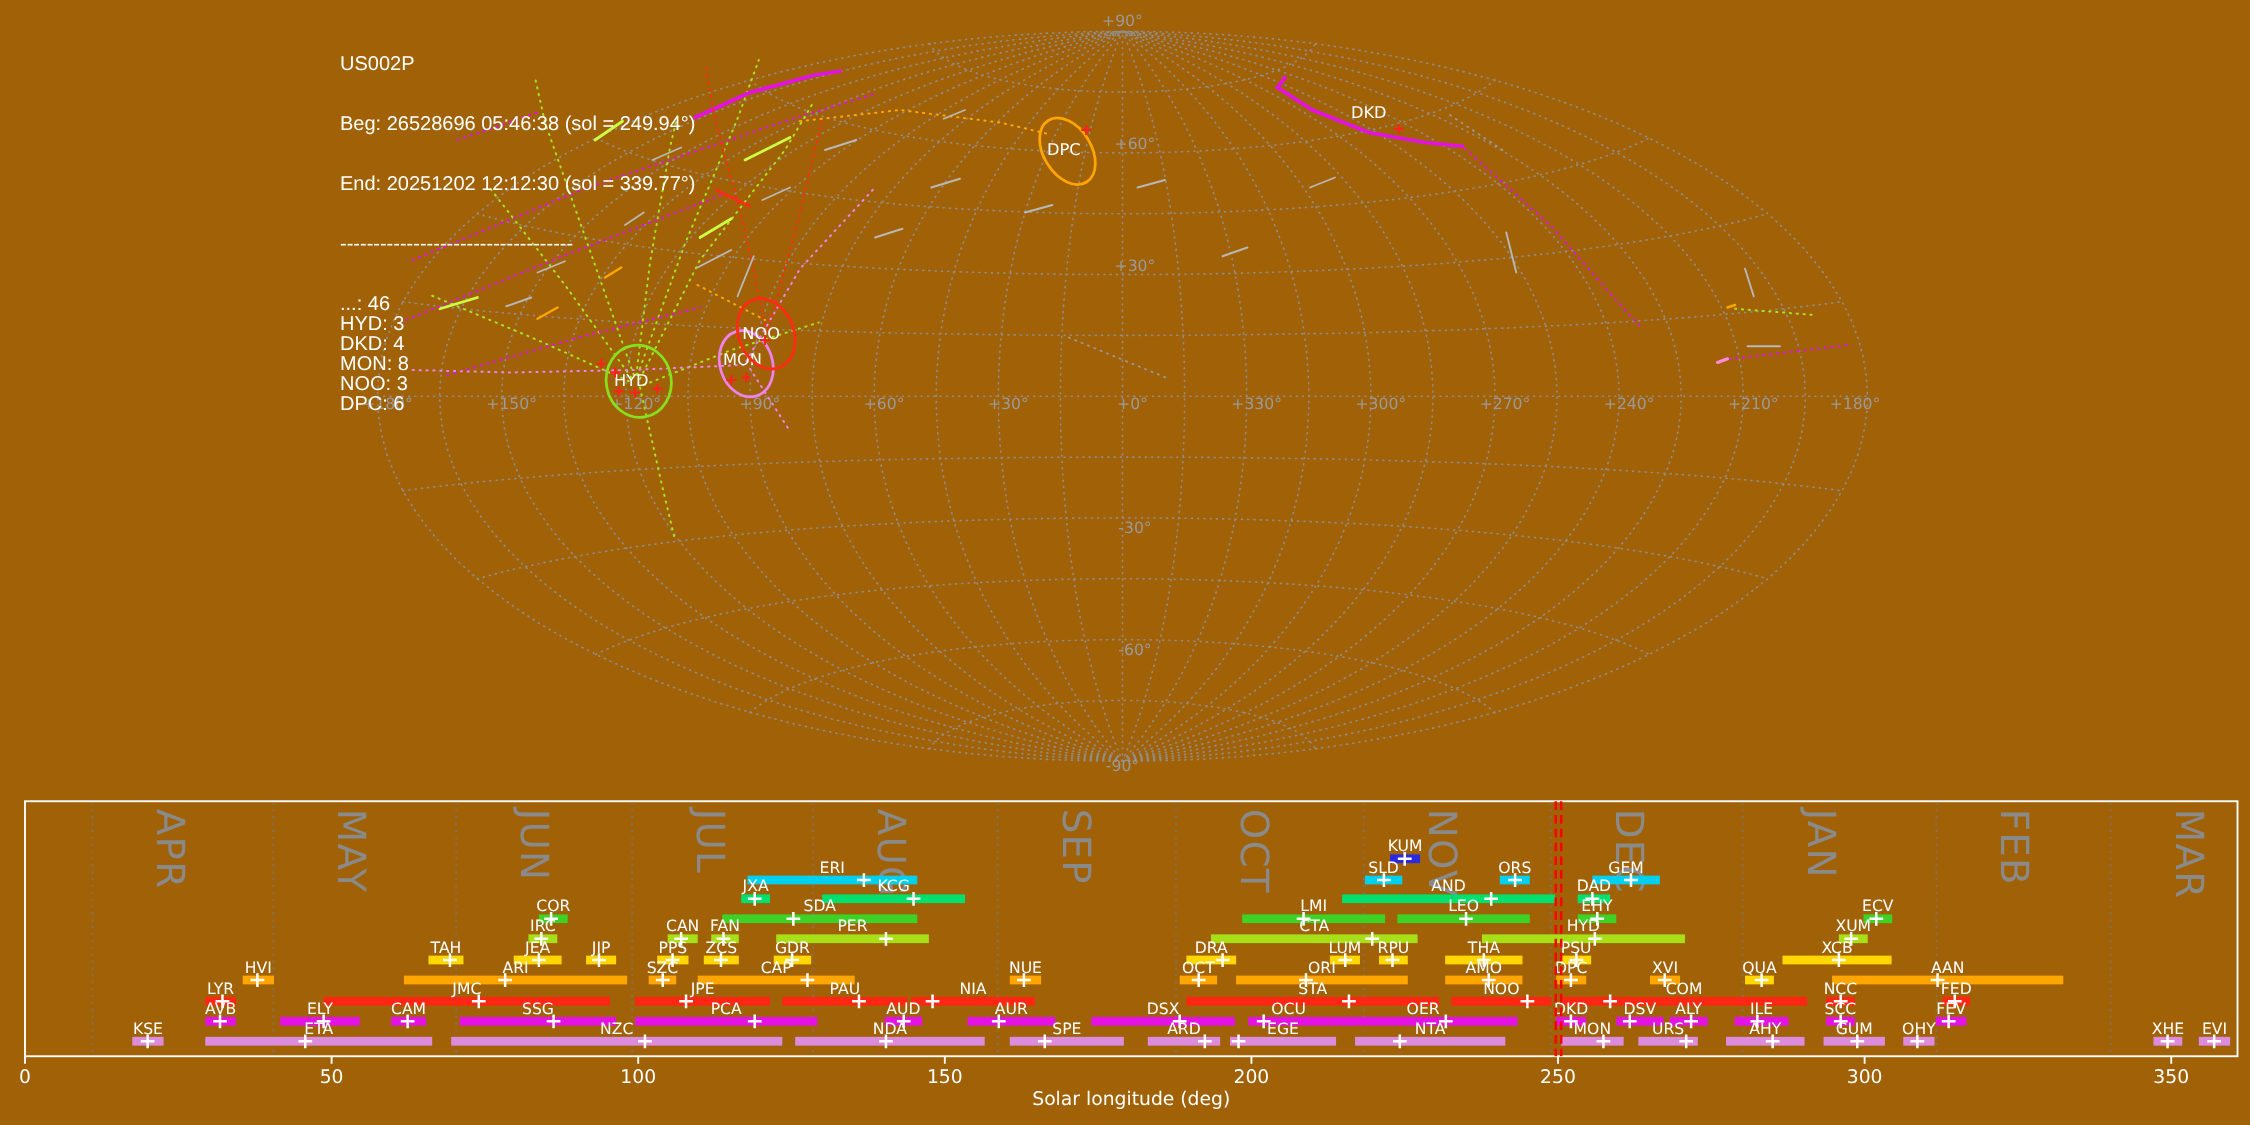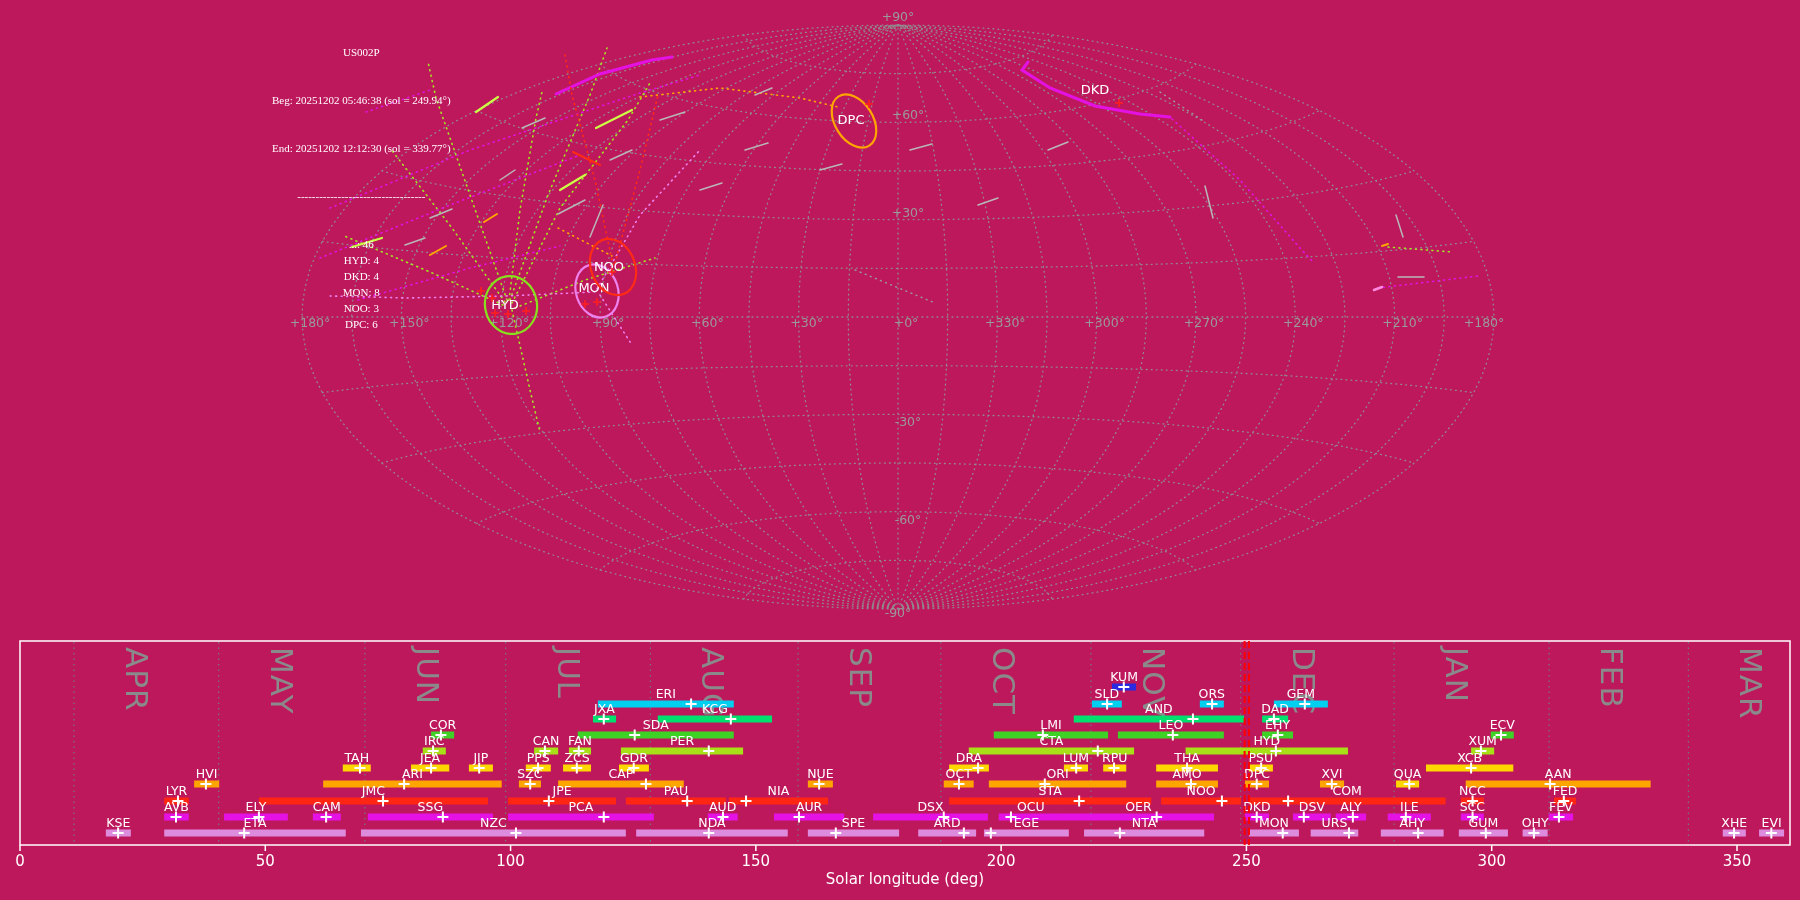--- a/index.html
+++ b/index.html
@@ -1,20 +1,20 @@
 <!DOCTYPE html>
 <html><head>
 <meta charset="utf-8">
 <style>
   html,body{margin:0;padding:0;background:#000;}
-  #root{position:relative;width:1800px;height:900px;background:#be185d;overflow:hidden;
-        font-family:"DejaVu Sans",sans-serif;text-align:center;}
+  #root{position:relative;width:1800px;height:900px;background:#a16207;overflow:hidden;
+        font-family:"DejaVu Sans",sans-serif;}
   #skysvg{position:absolute;left:0;top:0;}
   #info{position:absolute;left:272px;top:12px;color:#fff;
-        font-family:Liberation Serif, serif;font-size:11px;line-height:16px;
+        font-family:Liberation Sans, sans-serif;font-size:16px;line-height:16px;
         white-space:pre;}
   text{font-family:"DejaVu Sans",sans-serif;}
 </style>
 </head>
 <body>
 <div id="root">
 
 <svg id="skysvg" width="1800" height="900" viewBox="0 0 1800 900">
       <path d="M898.0 609.0L866.8 608.6L835.7 607.4L804.8 605.4L774.1 602.6L743.7 599.1L713.8 594.7L684.4 589.6L655.6 583.8L627.4 577.2L600.0 569.9L573.4 561.9L547.7 553.2L522.9 543.9L499.2 534.0L476.6 523.5L455.1 512.4L434.8 500.8L415.8 488.6L398.2 476.0L381.8 463.0L367.0 449.6L353.5 435.8L341.6 421.6L331.2 407.2L322.3 392.6L315.0 377.7L309.3 362.7L305.3 347.5L302.8 332.3L302.0 317.0L302.8 301.7L305.3 286.5L309.3 271.3L315.0 256.3L322.3 241.4L331.2 226.8L341.6 212.4L353.5 198.2L367.0 184.4L381.8 171.0L398.2 158.0L415.8 145.4L434.8 133.2L455.1 121.6L476.6 110.5L499.2 100.0L522.9 90.1L547.7 80.8L573.4 72.1L600.0 64.1L627.4 56.8L655.6 50.2L684.4 44.4L713.8 39.3L743.7 34.9L774.1 31.4L804.8 28.6L835.7 26.6L866.8 25.4L898.0 25.0M898.0 609.0L867.2 607.3L836.8 604.9L806.7 601.7L777.2 597.8L748.3 593.1L719.9 587.8L692.3 581.8L665.5 575.1L639.4 567.8L614.2 559.9L590.0 551.4L566.7 542.3L544.4 532.8L523.2 522.7L503.1 512.2L484.1 501.2L466.3 489.8L449.6 478.0L434.2 465.8L420.1 453.3L407.2 440.6L395.7 427.5L385.4 414.2L376.5 400.7L368.9 387.1L362.7 373.2L357.9 359.3L354.4 345.2L352.4 331.1L351.7 317.0L352.4 302.9L354.4 288.8L357.9 274.7L362.7 260.8L368.9 246.9L376.5 233.3L385.4 219.8L395.7 206.5L407.2 193.4L420.1 180.7L434.2 168.2L449.6 156.0L466.3 144.2L484.1 132.8L503.1 121.8L523.2 111.3L544.4 101.2L566.7 91.7L590.0 82.6L614.2 74.1L639.4 66.2L665.5 58.9L692.3 52.2L719.9 46.2L748.3 40.9L777.2 36.2L806.7 32.3L836.8 29.1L867.2 26.7L898.0 25.0M898.0 609.0L868.1 606.1L838.8 602.5L810.2 598.2L782.2 593.2L755.0 587.6L728.6 581.4L703.0 574.6L678.3 567.2L654.6 559.3L631.7 551.0L609.8 542.1L588.9 532.8L569.0 523.0L550.2 512.9L532.4 502.4L515.8 491.6L500.2 480.4L485.7 469.0L472.3 457.2L460.0 445.3L448.9 433.1L439.0 420.7L430.2 408.1L422.5 395.4L416.1 382.5L410.8 369.5L406.6 356.5L403.7 343.4L401.9 330.2L401.3 317.0L401.9 303.8L403.7 290.6L406.6 277.5L410.8 264.5L416.1 251.5L422.5 238.6L430.2 225.9L439.0 213.3L448.9 200.9L460.0 188.7L472.3 176.8L485.7 165.0L500.2 153.6L515.8 142.4L532.4 131.6L550.2 121.1L569.0 111.0L588.9 101.2L609.8 91.9L631.7 83.0L654.6 74.7L678.3 66.8L703.0 59.4L728.6 52.6L755.0 46.4L782.2 40.8L810.2 35.8L838.8 31.5L868.1 27.9L898.0 25.0M898.0 609.0L869.5 604.9L841.9 600.2L815.0 594.9L789.0 589.0L763.8 582.5L739.6 575.6L716.2 568.1L693.8 560.2L672.4 551.8L651.9 543.1L632.4 533.9L613.8 524.4L596.3 514.6L579.7 504.5L564.1 494.1L549.5 483.4L536.0 472.5L523.4 461.3L511.8 450.0L501.3 438.5L491.7 426.8L483.2 414.9L475.6 403.0L469.1 390.9L463.6 378.7L459.0 366.5L455.5 354.2L453.0 341.8L451.5 329.4L451.0 317.0L451.5 304.6L453.0 292.2L455.5 279.8L459.0 267.5L463.6 255.3L469.1 243.1L475.6 231.0L483.2 219.1L491.7 207.2L501.3 195.5L511.8 184.0L523.4 172.7L536.0 161.5L549.5 150.6L564.1 139.9L579.7 129.5L596.3 119.4L613.8 109.6L632.4 100.1L651.9 90.9L672.4 82.2L693.8 73.8L716.2 65.9L739.6 58.4L763.8 51.5L789.0 45.0L815.0 39.1L841.9 33.8L869.5 29.1L898.0 25.0M898.0 609.0L871.4 603.8L845.8 598.1L821.0 591.9L797.3 585.1L774.4 577.9L752.5 570.3L731.5 562.3L711.5 553.9L692.5 545.2L674.3 536.2L657.1 526.8L640.9 517.2L625.5 507.4L611.1 497.3L597.6 487.0L585.0 476.4L573.3 465.8L562.5 454.9L552.5 443.9L543.5 432.8L535.3 421.5L528.0 410.2L521.6 398.7L516.0 387.2L511.3 375.6L507.5 364.0L504.5 352.3L502.4 340.5L501.1 328.8L500.7 317.0L501.1 305.2L502.4 293.5L504.5 281.7L507.5 270.0L511.3 258.4L516.0 246.8L521.6 235.3L528.0 223.8L535.3 212.5L543.5 201.2L552.5 190.1L562.5 179.1L573.3 168.2L585.0 157.6L597.6 147.0L611.1 136.7L625.5 126.6L640.9 116.8L657.1 107.2L674.3 97.8L692.5 88.8L711.5 80.1L731.5 71.7L752.5 63.7L774.4 56.1L797.3 48.9L821.0 42.1L845.8 35.9L871.4 30.2L898.0 25.0M898.0 609.0L873.7 602.8L850.5 596.2L828.2 589.1L806.9 581.7L786.6 573.8L767.2 565.7L748.7 557.2L731.1 548.5L714.5 539.5L698.7 530.2L683.8 520.7L669.7 511.0L656.5 501.2L644.1 491.1L632.5 480.9L621.7 470.6L611.8 460.1L602.6 449.6L594.1 438.9L586.5 428.1L579.5 417.2L573.4 406.3L568.0 395.2L563.3 384.2L559.3 373.0L556.1 361.9L553.6 350.7L551.8 339.5L550.7 328.2L550.3 317.0L550.7 305.8L551.8 294.5L553.6 283.3L556.1 272.1L559.3 261.0L563.3 249.8L568.0 238.8L573.4 227.7L579.5 216.8L586.5 205.9L594.1 195.1L602.6 184.4L611.8 173.9L621.7 163.4L632.5 153.1L644.1 142.9L656.5 132.8L669.7 123.0L683.8 113.3L698.7 103.8L714.5 94.5L731.1 85.5L748.7 76.8L767.2 68.3L786.6 60.2L806.9 52.3L828.2 44.9L850.5 37.8L873.7 31.2L898.0 25.0M898.0 609.0L876.4 601.9L855.9 594.5L836.3 586.7L817.7 578.6L800.1 570.3L783.3 561.7L767.3 552.8L752.3 543.8L738.0 534.6L724.6 525.1L711.9 515.6L700.0 505.9L688.8 496.0L678.3 486.0L668.6 475.9L659.6 465.8L651.2 455.5L643.5 445.1L636.4 434.7L630.0 424.2L624.3 413.6L619.1 403.0L614.6 392.4L610.7 381.7L607.4 370.9L604.8 360.2L602.7 349.4L601.2 338.6L600.3 327.8L600.0 317.0L600.3 306.2L601.2 295.4L602.7 284.6L604.8 273.8L607.4 263.1L610.7 252.3L614.6 241.6L619.1 231.0L624.3 220.4L630.0 209.8L636.4 199.3L643.5 188.9L651.2 178.5L659.6 168.2L668.6 158.1L678.3 148.0L688.8 138.0L700.0 128.1L711.9 118.4L724.6 108.9L738.0 99.4L752.3 90.2L767.3 81.2L783.3 72.3L800.1 63.7L817.7 55.4L836.3 47.3L855.9 39.5L876.4 32.1L898.0 25.0M898.0 609.0L879.5 601.1L862.0 593.0L845.3 584.6L829.6 576.0L814.7 567.2L800.6 558.3L787.3 549.2L774.7 539.9L762.8 530.5L751.7 520.9L741.2 511.3L731.4 501.6L722.2 491.7L713.6 481.8L705.6 471.9L698.2 461.8L691.3 451.7L685.0 441.5L679.3 431.3L674.1 421.0L669.4 410.7L665.2 400.4L661.5 390.0L658.4 379.7L655.7 369.2L653.5 358.8L651.8 348.4L650.6 337.9L649.9 327.5L649.7 317.0L649.9 306.5L650.6 296.1L651.8 285.6L653.5 275.2L655.7 264.8L658.4 254.3L661.5 244.0L665.2 233.6L669.4 223.3L674.1 213.0L679.3 202.7L685.0 192.5L691.3 182.3L698.2 172.2L705.6 162.1L713.6 152.2L722.2 142.3L731.4 132.4L741.2 122.7L751.7 113.1L762.8 103.5L774.7 94.1L787.3 84.8L800.6 75.7L814.7 66.8L829.6 58.0L845.3 49.4L862.0 41.0L879.5 32.9L898.0 25.0M898.0 609.0L882.8 600.5L868.5 591.8L855.0 582.9L842.3 573.9L830.2 564.8L818.9 555.5L808.2 546.2L798.2 536.7L788.7 527.2L779.8 517.6L771.5 507.9L763.7 498.1L756.4 488.3L749.6 478.5L743.3 468.6L737.4 458.7L732.1 448.7L727.1 438.7L722.6 428.6L718.5 418.6L714.8 408.5L711.5 398.4L708.6 388.2L706.2 378.1L704.1 367.9L702.4 357.7L701.0 347.6L700.1 337.4L699.5 327.2L699.3 317.0L699.5 306.8L700.1 296.6L701.0 286.4L702.4 276.3L704.1 266.1L706.2 255.9L708.6 245.8L711.5 235.6L714.8 225.5L718.5 215.4L722.6 205.4L727.1 195.3L732.1 185.3L737.4 175.3L743.3 165.4L749.6 155.5L756.4 145.7L763.7 135.9L771.5 126.1L779.8 116.4L788.7 106.8L798.2 97.3L808.2 87.8L818.9 78.5L830.2 69.2L842.3 60.1L855.0 51.1L868.5 42.2L882.8 33.5L898.0 25.0M898.0 609.0L886.4 600.0L875.5 590.8L865.3 581.6L855.6 572.2L846.6 562.8L838.0 553.4L830.0 543.8L822.4 534.3L815.4 524.6L808.7 515.0L802.5 505.3L796.7 495.5L791.3 485.7L786.2 475.9L781.5 466.1L777.2 456.3L773.2 446.4L769.5 436.5L766.2 426.6L763.1 416.7L760.4 406.7L758.0 396.8L755.9 386.8L754.0 376.9L752.5 366.9L751.2 356.9L750.3 347.0L749.6 337.0L749.1 327.0L749.0 317.0L749.1 307.0L749.6 297.0L750.3 287.0L751.2 277.1L752.5 267.1L754.0 257.1L755.9 247.2L758.0 237.2L760.4 227.3L763.1 217.3L766.2 207.4L769.5 197.5L773.2 187.6L777.2 177.7L781.5 167.9L786.2 158.1L791.3 148.3L796.7 138.5L802.5 128.7L808.7 119.0L815.4 109.4L822.4 99.7L830.0 90.2L838.0 80.6L846.6 71.2L855.6 61.8L865.3 52.4L875.5 43.2L886.4 34.0L898.0 25.0M898.0 609.0L890.2 599.6L882.8 590.1L875.9 580.6L869.5 571.0L863.4 561.4L857.7 551.8L852.3 542.2L847.3 532.5L842.6 522.8L838.2 513.1L834.1 503.4L830.2 493.7L826.6 483.9L823.2 474.1L820.1 464.4L817.3 454.6L814.6 444.8L812.2 435.0L810.0 425.2L808.0 415.4L806.2 405.5L804.6 395.7L803.2 385.9L802.0 376.1L801.0 366.2L800.1 356.4L799.5 346.5L799.0 336.7L798.8 326.8L798.7 317.0L798.8 307.2L799.0 297.3L799.5 287.5L800.1 277.6L801.0 267.8L802.0 257.9L803.2 248.1L804.6 238.3L806.2 228.5L808.0 218.6L810.0 208.8L812.2 199.0L814.6 189.2L817.3 179.4L820.1 169.6L823.2 159.9L826.6 150.1L830.2 140.3L834.1 130.6L838.2 120.9L842.6 111.2L847.3 101.5L852.3 91.8L857.7 82.2L863.4 72.6L869.5 63.0L875.9 53.4L882.8 43.9L890.2 34.4L898.0 25.0M898.0 609.0L894.1 599.3L890.4 589.7L886.9 580.0L883.7 570.3L880.6 560.6L877.8 550.9L875.1 541.2L872.6 531.5L870.2 521.8L868.0 512.0L865.9 502.3L864.0 492.6L862.2 482.8L860.6 473.1L859.0 463.3L857.6 453.6L856.3 443.8L855.1 434.1L854.0 424.3L853.0 414.6L852.1 404.8L851.3 395.1L850.6 385.3L850.0 375.6L849.5 365.8L849.1 356.0L848.7 346.3L848.5 336.5L848.4 326.8L848.3 317.0L848.4 307.2L848.5 297.5L848.7 287.7L849.1 278.0L849.5 268.2L850.0 258.4L850.6 248.7L851.3 238.9L852.1 229.2L853.0 219.4L854.0 209.7L855.1 199.9L856.3 190.2L857.6 180.4L859.0 170.7L860.6 160.9L862.2 151.2L864.0 141.4L865.9 131.7L868.0 122.0L870.2 112.2L872.6 102.5L875.1 92.8L877.8 83.1L880.6 73.4L883.7 63.7L886.9 54.0L890.4 44.3L894.1 34.7L898.0 25.0M898.0 609.0L898.0 599.3L898.0 589.5L898.0 579.8L898.0 570.1L898.0 560.3L898.0 550.6L898.0 540.9L898.0 531.1L898.0 521.4L898.0 511.7L898.0 501.9L898.0 492.2L898.0 482.5L898.0 472.7L898.0 463.0L898.0 453.3L898.0 443.5L898.0 433.8L898.0 424.1L898.0 414.3L898.0 404.6L898.0 394.9L898.0 385.1L898.0 375.4L898.0 365.7L898.0 355.9L898.0 346.2L898.0 336.5L898.0 326.7L898.0 317.0L898.0 307.3L898.0 297.5L898.0 287.8L898.0 278.1L898.0 268.3L898.0 258.6L898.0 248.9L898.0 239.1L898.0 229.4L898.0 219.7L898.0 209.9L898.0 200.2L898.0 190.5L898.0 180.7L898.0 171.0L898.0 161.3L898.0 151.5L898.0 141.8L898.0 132.1L898.0 122.3L898.0 112.6L898.0 102.9L898.0 93.1L898.0 83.4L898.0 73.7L898.0 63.9L898.0 54.2L898.0 44.5L898.0 34.7L898.0 25.0M898.0 609.0L901.9 599.3L905.6 589.7L909.1 580.0L912.3 570.3L915.4 560.6L918.2 550.9L920.9 541.2L923.4 531.5L925.8 521.8L928.0 512.0L930.1 502.3L932.0 492.6L933.8 482.8L935.4 473.1L937.0 463.3L938.4 453.6L939.7 443.8L940.9 434.1L942.0 424.3L943.0 414.6L943.9 404.8L944.7 395.1L945.4 385.3L946.0 375.6L946.5 365.8L946.9 356.0L947.3 346.3L947.5 336.5L947.6 326.8L947.7 317.0L947.6 307.2L947.5 297.5L947.3 287.7L946.9 278.0L946.5 268.2L946.0 258.4L945.4 248.7L944.7 238.9L943.9 229.2L943.0 219.4L942.0 209.7L940.9 199.9L939.7 190.2L938.4 180.4L937.0 170.7L935.4 160.9L933.8 151.2L932.0 141.4L930.1 131.7L928.0 122.0L925.8 112.2L923.4 102.5L920.9 92.8L918.2 83.1L915.4 73.4L912.3 63.7L909.1 54.0L905.6 44.3L901.9 34.7L898.0 25.0M898.0 609.0L905.8 599.6L913.2 590.1L920.1 580.6L926.5 571.0L932.6 561.4L938.3 551.8L943.7 542.2L948.7 532.5L953.4 522.8L957.8 513.1L961.9 503.4L965.8 493.7L969.4 483.9L972.8 474.1L975.9 464.4L978.7 454.6L981.4 444.8L983.8 435.0L986.0 425.2L988.0 415.4L989.8 405.5L991.4 395.7L992.8 385.9L994.0 376.1L995.0 366.2L995.9 356.4L996.5 346.5L997.0 336.7L997.2 326.8L997.3 317.0L997.2 307.2L997.0 297.3L996.5 287.5L995.9 277.6L995.0 267.8L994.0 257.9L992.8 248.1L991.4 238.3L989.8 228.5L988.0 218.6L986.0 208.8L983.8 199.0L981.4 189.2L978.7 179.4L975.9 169.6L972.8 159.9L969.4 150.1L965.8 140.3L961.9 130.6L957.8 120.9L953.4 111.2L948.7 101.5L943.7 91.8L938.3 82.2L932.6 72.6L926.5 63.0L920.1 53.4L913.2 43.9L905.8 34.4L898.0 25.0M898.0 609.0L909.6 600.0L920.5 590.8L930.7 581.6L940.4 572.2L949.4 562.8L958.0 553.4L966.0 543.8L973.6 534.3L980.6 524.6L987.3 515.0L993.5 505.3L999.3 495.5L1004.7 485.7L1009.8 475.9L1014.5 466.1L1018.8 456.3L1022.8 446.4L1026.5 436.5L1029.8 426.6L1032.9 416.7L1035.6 406.7L1038.0 396.8L1040.1 386.8L1042.0 376.9L1043.5 366.9L1044.8 356.9L1045.7 347.0L1046.4 337.0L1046.9 327.0L1047.0 317.0L1046.9 307.0L1046.4 297.0L1045.7 287.0L1044.8 277.1L1043.5 267.1L1042.0 257.1L1040.1 247.2L1038.0 237.2L1035.6 227.3L1032.9 217.3L1029.8 207.4L1026.5 197.5L1022.8 187.6L1018.8 177.7L1014.5 167.9L1009.8 158.1L1004.7 148.3L999.3 138.5L993.5 128.7L987.3 119.0L980.6 109.4L973.6 99.7L966.0 90.2L958.0 80.6L949.4 71.2L940.4 61.8L930.7 52.4L920.5 43.2L909.6 34.0L898.0 25.0M898.0 609.0L913.2 600.5L927.5 591.8L941.0 582.9L953.7 573.9L965.8 564.8L977.1 555.5L987.8 546.2L997.8 536.7L1007.3 527.2L1016.2 517.6L1024.5 507.9L1032.3 498.1L1039.6 488.3L1046.4 478.5L1052.7 468.6L1058.6 458.7L1063.9 448.7L1068.9 438.7L1073.4 428.6L1077.5 418.6L1081.2 408.5L1084.5 398.4L1087.4 388.2L1089.8 378.1L1091.9 367.9L1093.6 357.7L1095.0 347.6L1095.9 337.4L1096.5 327.2L1096.7 317.0L1096.5 306.8L1095.9 296.6L1095.0 286.4L1093.6 276.3L1091.9 266.1L1089.8 255.9L1087.4 245.8L1084.5 235.6L1081.2 225.5L1077.5 215.4L1073.4 205.4L1068.9 195.3L1063.9 185.3L1058.6 175.3L1052.7 165.4L1046.4 155.5L1039.6 145.7L1032.3 135.9L1024.5 126.1L1016.2 116.4L1007.3 106.8L997.8 97.3L987.8 87.8L977.1 78.5L965.8 69.2L953.7 60.1L941.0 51.1L927.5 42.2L913.2 33.5L898.0 25.0M898.0 609.0L916.5 601.1L934.0 593.0L950.7 584.6L966.4 576.0L981.3 567.2L995.4 558.3L1008.7 549.2L1021.3 539.9L1033.2 530.5L1044.3 520.9L1054.8 511.3L1064.6 501.6L1073.8 491.7L1082.4 481.8L1090.4 471.9L1097.8 461.8L1104.7 451.7L1111.0 441.5L1116.7 431.3L1121.9 421.0L1126.6 410.7L1130.8 400.4L1134.5 390.0L1137.6 379.7L1140.3 369.2L1142.5 358.8L1144.2 348.4L1145.4 337.9L1146.1 327.5L1146.3 317.0L1146.1 306.5L1145.4 296.1L1144.2 285.6L1142.5 275.2L1140.3 264.8L1137.6 254.3L1134.5 244.0L1130.8 233.6L1126.6 223.3L1121.9 213.0L1116.7 202.7L1111.0 192.5L1104.7 182.3L1097.8 172.2L1090.4 162.1L1082.4 152.2L1073.8 142.3L1064.6 132.4L1054.8 122.7L1044.3 113.1L1033.2 103.5L1021.3 94.1L1008.7 84.8L995.4 75.7L981.3 66.8L966.4 58.0L950.7 49.4L934.0 41.0L916.5 32.9L898.0 25.0M898.0 609.0L919.6 601.9L940.1 594.5L959.7 586.7L978.3 578.6L995.9 570.3L1012.7 561.7L1028.7 552.8L1043.7 543.8L1058.0 534.6L1071.4 525.1L1084.1 515.6L1096.0 505.9L1107.2 496.0L1117.7 486.0L1127.4 475.9L1136.4 465.8L1144.8 455.5L1152.5 445.1L1159.6 434.7L1166.0 424.2L1171.7 413.6L1176.9 403.0L1181.4 392.4L1185.3 381.7L1188.6 370.9L1191.2 360.2L1193.3 349.4L1194.8 338.6L1195.7 327.8L1196.0 317.0L1195.7 306.2L1194.8 295.4L1193.3 284.6L1191.2 273.8L1188.6 263.1L1185.3 252.3L1181.4 241.6L1176.9 231.0L1171.7 220.4L1166.0 209.8L1159.6 199.3L1152.5 188.9L1144.8 178.5L1136.4 168.2L1127.4 158.1L1117.7 148.0L1107.2 138.0L1096.0 128.1L1084.1 118.4L1071.4 108.9L1058.0 99.4L1043.7 90.2L1028.7 81.2L1012.7 72.3L995.9 63.7L978.3 55.4L959.7 47.3L940.1 39.5L919.6 32.1L898.0 25.0M898.0 609.0L922.3 602.8L945.5 596.2L967.8 589.1L989.1 581.7L1009.4 573.8L1028.8 565.7L1047.3 557.2L1064.9 548.5L1081.5 539.5L1097.3 530.2L1112.2 520.7L1126.3 511.0L1139.5 501.2L1151.9 491.1L1163.5 480.9L1174.3 470.6L1184.2 460.1L1193.4 449.6L1201.9 438.9L1209.5 428.1L1216.5 417.2L1222.6 406.3L1228.0 395.2L1232.7 384.2L1236.7 373.0L1239.9 361.9L1242.4 350.7L1244.2 339.5L1245.3 328.2L1245.7 317.0L1245.3 305.8L1244.2 294.5L1242.4 283.3L1239.9 272.1L1236.7 261.0L1232.7 249.8L1228.0 238.8L1222.6 227.7L1216.5 216.8L1209.5 205.9L1201.9 195.1L1193.4 184.4L1184.2 173.9L1174.3 163.4L1163.5 153.1L1151.9 142.9L1139.5 132.8L1126.3 123.0L1112.2 113.3L1097.3 103.8L1081.5 94.5L1064.9 85.5L1047.3 76.8L1028.8 68.3L1009.4 60.2L989.1 52.3L967.8 44.9L945.5 37.8L922.3 31.2L898.0 25.0M898.0 609.0L924.6 603.8L950.2 598.1L975.0 591.9L998.7 585.1L1021.6 577.9L1043.5 570.3L1064.5 562.3L1084.5 553.9L1103.5 545.2L1121.7 536.2L1138.9 526.8L1155.1 517.2L1170.5 507.4L1184.9 497.3L1198.4 487.0L1211.0 476.4L1222.7 465.8L1233.5 454.9L1243.5 443.9L1252.5 432.8L1260.7 421.5L1268.0 410.2L1274.4 398.7L1280.0 387.2L1284.7 375.6L1288.5 364.0L1291.5 352.3L1293.6 340.5L1294.9 328.8L1295.3 317.0L1294.9 305.2L1293.6 293.5L1291.5 281.7L1288.5 270.0L1284.7 258.4L1280.0 246.8L1274.4 235.3L1268.0 223.8L1260.7 212.5L1252.5 201.2L1243.5 190.1L1233.5 179.1L1222.7 168.2L1211.0 157.6L1198.4 147.0L1184.9 136.7L1170.5 126.6L1155.1 116.8L1138.9 107.2L1121.7 97.8L1103.5 88.8L1084.5 80.1L1064.5 71.7L1043.5 63.7L1021.6 56.1L998.7 48.9L975.0 42.1L950.2 35.9L924.6 30.2L898.0 25.0M898.0 609.0L926.5 604.9L954.1 600.2L981.0 594.9L1007.0 589.0L1032.2 582.5L1056.4 575.6L1079.8 568.1L1102.2 560.2L1123.6 551.8L1144.1 543.1L1163.6 533.9L1182.2 524.4L1199.7 514.6L1216.3 504.5L1231.9 494.1L1246.5 483.4L1260.0 472.5L1272.6 461.3L1284.2 450.0L1294.7 438.5L1304.3 426.8L1312.8 414.9L1320.4 403.0L1326.9 390.9L1332.4 378.7L1337.0 366.5L1340.5 354.2L1343.0 341.8L1344.5 329.4L1345.0 317.0L1344.5 304.6L1343.0 292.2L1340.5 279.8L1337.0 267.5L1332.4 255.3L1326.9 243.1L1320.4 231.0L1312.8 219.1L1304.3 207.2L1294.7 195.5L1284.2 184.0L1272.6 172.7L1260.0 161.5L1246.5 150.6L1231.9 139.9L1216.3 129.5L1199.7 119.4L1182.2 109.6L1163.6 100.1L1144.1 90.9L1123.6 82.2L1102.2 73.8L1079.8 65.9L1056.4 58.4L1032.2 51.5L1007.0 45.0L981.0 39.1L954.1 33.8L926.5 29.1L898.0 25.0M898.0 609.0L927.9 606.1L957.2 602.5L985.8 598.2L1013.8 593.2L1041.0 587.6L1067.4 581.4L1093.0 574.6L1117.7 567.2L1141.4 559.3L1164.3 551.0L1186.2 542.1L1207.1 532.8L1227.0 523.0L1245.8 512.9L1263.6 502.4L1280.2 491.6L1295.8 480.4L1310.3 469.0L1323.7 457.2L1336.0 445.3L1347.1 433.1L1357.0 420.7L1365.8 408.1L1373.5 395.4L1379.9 382.5L1385.2 369.5L1389.4 356.5L1392.3 343.4L1394.1 330.2L1394.7 317.0L1394.1 303.8L1392.3 290.6L1389.4 277.5L1385.2 264.5L1379.9 251.5L1373.5 238.6L1365.8 225.9L1357.0 213.3L1347.1 200.9L1336.0 188.7L1323.7 176.8L1310.3 165.0L1295.8 153.6L1280.2 142.4L1263.6 131.6L1245.8 121.1L1227.0 111.0L1207.1 101.2L1186.2 91.9L1164.3 83.0L1141.4 74.7L1117.7 66.8L1093.0 59.4L1067.4 52.6L1041.0 46.4L1013.8 40.8L985.8 35.8L957.2 31.5L927.9 27.9L898.0 25.0M898.0 609.0L928.8 607.3L959.2 604.9L989.3 601.7L1018.8 597.8L1047.7 593.1L1076.1 587.8L1103.7 581.8L1130.5 575.1L1156.6 567.8L1181.8 559.9L1206.0 551.4L1229.3 542.3L1251.6 532.8L1272.8 522.7L1292.9 512.2L1311.9 501.2L1329.7 489.8L1346.4 478.0L1361.8 465.8L1375.9 453.3L1388.8 440.6L1400.3 427.5L1410.6 414.2L1419.5 400.7L1427.1 387.1L1433.3 373.2L1438.1 359.3L1441.6 345.2L1443.6 331.1L1444.3 317.0L1443.6 302.9L1441.6 288.8L1438.1 274.7L1433.3 260.8L1427.1 246.9L1419.5 233.3L1410.6 219.8L1400.3 206.5L1388.8 193.4L1375.9 180.7L1361.8 168.2L1346.4 156.0L1329.7 144.2L1311.9 132.8L1292.9 121.8L1272.8 111.3L1251.6 101.2L1229.3 91.7L1206.0 82.6L1181.8 74.1L1156.6 66.2L1130.5 58.9L1103.7 52.2L1076.1 46.2L1047.7 40.9L1018.8 36.2L989.3 32.3L959.2 29.1L928.8 26.7L898.0 25.0M898.0 609.0L929.2 608.6L960.3 607.4L991.2 605.4L1021.9 602.6L1052.3 599.1L1082.2 594.7L1111.6 589.6L1140.4 583.8L1168.6 577.2L1196.0 569.9L1222.6 561.9L1248.3 553.2L1273.1 543.9L1296.8 534.0L1319.4 523.5L1340.9 512.4L1361.2 500.8L1380.2 488.6L1397.8 476.0L1414.2 463.0L1429.0 449.6L1442.5 435.8L1454.4 421.6L1464.8 407.2L1473.7 392.6L1481.0 377.7L1486.7 362.7L1490.7 347.5L1493.2 332.3L1494.0 317.0L1493.2 301.7L1490.7 286.5L1486.7 271.3L1481.0 256.3L1473.7 241.4L1464.8 226.8L1454.4 212.4L1442.5 198.2L1429.0 184.4L1414.2 171.0L1397.8 158.0L1380.2 145.4L1361.2 133.2L1340.9 121.6L1319.4 110.5L1296.8 100.0L1273.1 90.1L1248.3 80.8L1222.6 72.1L1196.0 64.1L1168.6 56.8L1140.4 50.2L1111.6 44.4L1082.2 39.3L1052.3 34.9L1021.9 31.4L991.2 28.6L960.3 26.6L929.2 25.4L898.0 25.0M743.7 599.1L744.7 597.4L745.9 595.9L747.2 594.3L748.7 592.8L750.3 591.3L752.1 589.8L754.0 588.3L756.1 586.9L758.3 585.5L760.7 584.2L763.2 582.9L765.8 581.6L768.6 580.3L771.4 579.1L774.4 577.9L777.5 576.8L780.7 575.7L784.0 574.6L787.4 573.6L790.9 572.6L794.5 571.6L798.2 570.7L801.9 569.8L805.8 569.0L809.7 568.2L813.7 567.4L817.7 566.7L821.8 566.0L826.0 565.4L830.2 564.8L834.5 564.2L838.9 563.7L843.2 563.2L847.7 562.7L852.1 562.3L856.6 561.9L861.1 561.6L865.7 561.3L870.3 561.0L874.8 560.8L879.5 560.6L884.1 560.5L888.7 560.4L893.4 560.4L898.0 560.3L902.6 560.4L907.3 560.4L911.9 560.5L916.5 560.6L921.2 560.8L925.7 561.0L930.3 561.3L934.9 561.6L939.4 561.9L943.9 562.3L948.3 562.7L952.8 563.2L957.1 563.7L961.5 564.2L965.8 564.8L970.0 565.4L974.2 566.0L978.3 566.7L982.3 567.4L986.3 568.2L990.2 569.0L994.1 569.8L997.8 570.7L1001.5 571.6L1005.1 572.6L1008.6 573.6L1012.0 574.6L1015.3 575.7L1018.5 576.8L1021.6 577.9L1024.6 579.1L1027.4 580.3L1030.2 581.6L1032.8 582.9L1035.3 584.2L1037.7 585.5L1039.9 586.9L1042.0 588.3L1043.9 589.8L1045.7 591.3L1047.3 592.8L1048.8 594.3L1050.1 595.9L1051.3 597.4L1052.3 599.1M600.0 569.9L603.4 567.1L607.2 564.4L611.1 561.8L615.3 559.3L619.7 556.8L624.4 554.4L629.2 552.1L634.2 549.8L639.5 547.7L644.9 545.6L650.5 543.6L656.2 541.6L662.1 539.7L668.1 537.9L674.3 536.2L680.7 534.5L687.1 532.9L693.7 531.3L700.4 529.8L707.1 528.4L714.0 527.1L721.0 525.8L728.1 524.5L735.3 523.4L742.5 522.3L749.9 521.2L757.2 520.2L764.7 519.3L772.2 518.4L779.8 517.6L787.5 516.8L795.2 516.1L802.9 515.4L810.7 514.8L818.5 514.3L826.3 513.8L834.2 513.3L842.1 512.9L850.1 512.6L858.0 512.3L866.0 512.1L874.0 511.9L882.0 511.8L890.0 511.7L898.0 511.7L906.0 511.7L914.0 511.8L922.0 511.9L930.0 512.1L938.0 512.3L945.9 512.6L953.9 512.9L961.8 513.3L969.7 513.8L977.5 514.3L985.3 514.8L993.1 515.4L1000.8 516.1L1008.5 516.8L1016.2 517.6L1023.8 518.4L1031.3 519.3L1038.8 520.2L1046.1 521.2L1053.5 522.3L1060.7 523.4L1067.9 524.5L1075.0 525.8L1082.0 527.1L1088.9 528.4L1095.6 529.8L1102.3 531.3L1108.9 532.9L1115.3 534.5L1121.7 536.2L1127.9 537.9L1133.9 539.7L1139.8 541.6L1145.5 543.6L1151.1 545.6L1156.5 547.7L1161.8 549.8L1166.8 552.1L1171.6 554.4L1176.3 556.8L1180.7 559.3L1184.9 561.8L1188.8 564.4L1192.6 567.1L1196.0 569.9M476.6 523.5L483.3 520.3L490.3 517.2L497.5 514.3L504.9 511.5L512.6 508.7L520.4 506.1L528.4 503.6L536.5 501.2L544.9 498.9L553.3 496.7L561.9 494.6L570.7 492.5L579.5 490.6L588.5 488.7L597.6 487.0L606.8 485.2L616.1 483.6L625.4 482.1L634.9 480.6L644.4 479.2L654.0 477.8L663.7 476.6L673.5 475.3L683.3 474.2L693.2 473.1L703.1 472.1L713.1 471.1L723.1 470.2L733.2 469.4L743.3 468.6L753.4 467.9L763.6 467.2L773.8 466.6L784.1 466.0L794.4 465.5L804.7 465.0L815.0 464.6L825.3 464.2L835.7 463.9L846.0 463.6L856.4 463.4L866.8 463.2L877.2 463.1L887.6 463.0L898.0 463.0L908.4 463.0L918.8 463.1L929.2 463.2L939.6 463.4L950.0 463.6L960.3 463.9L970.7 464.2L981.0 464.6L991.3 465.0L1001.6 465.5L1011.9 466.0L1022.2 466.6L1032.4 467.2L1042.6 467.9L1052.7 468.6L1062.8 469.4L1072.9 470.2L1082.9 471.1L1092.9 472.1L1102.8 473.1L1112.7 474.2L1122.5 475.3L1132.3 476.6L1142.0 477.8L1151.6 479.2L1161.1 480.6L1170.6 482.1L1179.9 483.6L1189.2 485.2L1198.4 487.0L1207.5 488.7L1216.5 490.6L1225.3 492.5L1234.1 494.6L1242.7 496.7L1251.1 498.9L1259.5 501.2L1267.6 503.6L1275.6 506.1L1283.4 508.7L1291.1 511.5L1298.5 514.3L1305.7 517.2L1312.7 520.3L1319.4 523.5M381.8 463.0L391.9 460.3L402.0 457.6L412.3 455.1L422.7 452.8L433.3 450.5L443.9 448.3L454.6 446.2L465.5 444.3L476.4 442.4L487.4 440.6L498.5 438.9L509.6 437.2L520.9 435.7L532.1 434.2L543.5 432.8L554.9 431.4L566.3 430.2L577.8 429.0L589.3 427.8L600.9 426.7L612.5 425.7L624.2 424.7L635.9 423.7L647.6 422.8L659.4 422.0L671.1 421.2L682.9 420.5L694.8 419.8L706.6 419.2L718.5 418.6L730.4 418.0L742.3 417.5L754.2 417.0L766.1 416.6L778.1 416.2L790.0 415.8L802.0 415.5L814.0 415.2L826.0 415.0L838.0 414.8L850.0 414.6L862.0 414.5L874.0 414.4L886.0 414.4L898.0 414.3L910.0 414.4L922.0 414.4L934.0 414.5L946.0 414.6L958.0 414.8L970.0 415.0L982.0 415.2L994.0 415.5L1006.0 415.8L1017.9 416.2L1029.9 416.6L1041.8 417.0L1053.7 417.5L1065.6 418.0L1077.5 418.6L1089.4 419.2L1101.2 419.8L1113.1 420.5L1124.9 421.2L1136.6 422.0L1148.4 422.8L1160.1 423.7L1171.8 424.7L1183.5 425.7L1195.1 426.7L1206.7 427.8L1218.2 429.0L1229.7 430.2L1241.1 431.4L1252.5 432.8L1263.9 434.2L1275.1 435.7L1286.4 437.2L1297.5 438.9L1308.6 440.6L1319.6 442.4L1330.5 444.3L1341.4 446.2L1352.1 448.3L1362.7 450.5L1373.3 452.8L1383.7 455.1L1394.0 457.6L1404.1 460.3L1414.2 463.0M322.3 392.6L334.7 391.0L347.1 389.5L359.6 388.1L372.1 386.7L384.6 385.4L397.2 384.2L409.8 383.1L422.4 382.0L435.0 380.9L447.7 379.9L460.4 379.0L473.1 378.1L485.8 377.2L498.6 376.4L511.3 375.6L524.1 374.9L536.9 374.2L549.7 373.5L562.5 372.9L575.3 372.3L588.2 371.7L601.0 371.2L613.9 370.7L626.7 370.2L639.6 369.8L652.5 369.4L665.4 369.0L678.3 368.6L691.2 368.2L704.1 367.9L717.0 367.6L729.9 367.3L742.8 367.1L755.7 366.9L768.6 366.7L781.6 366.5L794.5 366.3L807.4 366.1L820.4 366.0L833.3 365.9L846.2 365.8L859.2 365.8L872.1 365.7L885.1 365.7L898.0 365.7L910.9 365.7L923.9 365.7L936.8 365.8L949.8 365.8L962.7 365.9L975.6 366.0L988.6 366.1L1001.5 366.3L1014.4 366.5L1027.4 366.7L1040.3 366.9L1053.2 367.1L1066.1 367.3L1079.0 367.6L1091.9 367.9L1104.8 368.2L1117.7 368.6L1130.6 369.0L1143.5 369.4L1156.4 369.8L1169.3 370.2L1182.1 370.7L1195.0 371.2L1207.8 371.7L1220.7 372.3L1233.5 372.9L1246.3 373.5L1259.1 374.2L1271.9 374.9L1284.7 375.6L1297.4 376.4L1310.2 377.2L1322.9 378.1L1335.6 379.0L1348.3 379.9L1361.0 380.9L1373.6 382.0L1386.2 383.1L1398.8 384.2L1411.4 385.4L1423.9 386.7L1436.4 388.1L1448.9 389.5L1461.3 391.0L1473.7 392.6M302.0 317.0L315.2 317.0L328.5 317.0L341.7 317.0L355.0 317.0L368.2 317.0L381.5 317.0L394.7 317.0L408.0 317.0L421.2 317.0L434.4 317.0L447.7 317.0L460.9 317.0L474.2 317.0L487.4 317.0L500.7 317.0L513.9 317.0L527.2 317.0L540.4 317.0L553.6 317.0L566.9 317.0L580.1 317.0L593.4 317.0L606.6 317.0L619.9 317.0L633.1 317.0L646.4 317.0L659.6 317.0L672.8 317.0L686.1 317.0L699.3 317.0L712.6 317.0L725.8 317.0L739.1 317.0L752.3 317.0L765.6 317.0L778.8 317.0L792.0 317.0L805.3 317.0L818.5 317.0L831.8 317.0L845.0 317.0L858.3 317.0L871.5 317.0L884.8 317.0L898.0 317.0L911.2 317.0L924.5 317.0L937.7 317.0L951.0 317.0L964.2 317.0L977.5 317.0L990.7 317.0L1004.0 317.0L1017.2 317.0L1030.4 317.0L1043.7 317.0L1056.9 317.0L1070.2 317.0L1083.4 317.0L1096.7 317.0L1109.9 317.0L1123.2 317.0L1136.4 317.0L1149.6 317.0L1162.9 317.0L1176.1 317.0L1189.4 317.0L1202.6 317.0L1215.9 317.0L1229.1 317.0L1242.4 317.0L1255.6 317.0L1268.8 317.0L1282.1 317.0L1295.3 317.0L1308.6 317.0L1321.8 317.0L1335.1 317.0L1348.3 317.0L1361.6 317.0L1374.8 317.0L1388.0 317.0L1401.3 317.0L1414.5 317.0L1427.8 317.0L1441.0 317.0L1454.3 317.0L1467.5 317.0L1480.8 317.0L1494.0 317.0M322.3 241.4L334.7 243.0L347.1 244.5L359.6 245.9L372.1 247.3L384.6 248.6L397.2 249.8L409.8 250.9L422.4 252.0L435.0 253.1L447.7 254.1L460.4 255.0L473.1 255.9L485.8 256.8L498.6 257.6L511.3 258.4L524.1 259.1L536.9 259.8L549.7 260.5L562.5 261.1L575.3 261.7L588.2 262.3L601.0 262.8L613.9 263.3L626.7 263.8L639.6 264.2L652.5 264.6L665.4 265.0L678.3 265.4L691.2 265.8L704.1 266.1L717.0 266.4L729.9 266.7L742.8 266.9L755.7 267.1L768.6 267.3L781.6 267.5L794.5 267.7L807.4 267.9L820.4 268.0L833.3 268.1L846.2 268.2L859.2 268.2L872.1 268.3L885.1 268.3L898.0 268.3L910.9 268.3L923.9 268.3L936.8 268.2L949.8 268.2L962.7 268.1L975.6 268.0L988.6 267.9L1001.5 267.7L1014.4 267.5L1027.4 267.3L1040.3 267.1L1053.2 266.9L1066.1 266.7L1079.0 266.4L1091.9 266.1L1104.8 265.8L1117.7 265.4L1130.6 265.0L1143.5 264.6L1156.4 264.2L1169.3 263.8L1182.1 263.3L1195.0 262.8L1207.8 262.3L1220.7 261.7L1233.5 261.1L1246.3 260.5L1259.1 259.8L1271.9 259.1L1284.7 258.4L1297.4 257.6L1310.2 256.8L1322.9 255.9L1335.6 255.0L1348.3 254.1L1361.0 253.1L1373.6 252.0L1386.2 250.9L1398.8 249.8L1411.4 248.6L1423.9 247.3L1436.4 245.9L1448.9 244.5L1461.3 243.0L1473.7 241.4M381.8 171.0L391.9 173.7L402.0 176.4L412.3 178.9L422.7 181.2L433.3 183.5L443.9 185.7L454.6 187.8L465.5 189.7L476.4 191.6L487.4 193.4L498.5 195.1L509.6 196.8L520.9 198.3L532.1 199.8L543.5 201.2L554.9 202.6L566.3 203.8L577.8 205.0L589.3 206.2L600.9 207.3L612.5 208.3L624.2 209.3L635.9 210.3L647.6 211.2L659.4 212.0L671.1 212.8L682.9 213.5L694.8 214.2L706.6 214.8L718.5 215.4L730.4 216.0L742.3 216.5L754.2 217.0L766.1 217.4L778.1 217.8L790.0 218.2L802.0 218.5L814.0 218.8L826.0 219.0L838.0 219.2L850.0 219.4L862.0 219.5L874.0 219.6L886.0 219.6L898.0 219.7L910.0 219.6L922.0 219.6L934.0 219.5L946.0 219.4L958.0 219.2L970.0 219.0L982.0 218.8L994.0 218.5L1006.0 218.2L1017.9 217.8L1029.9 217.4L1041.8 217.0L1053.7 216.5L1065.6 216.0L1077.5 215.4L1089.4 214.8L1101.2 214.2L1113.1 213.5L1124.9 212.8L1136.6 212.0L1148.4 211.2L1160.1 210.3L1171.8 209.3L1183.5 208.3L1195.1 207.3L1206.7 206.2L1218.2 205.0L1229.7 203.8L1241.1 202.6L1252.5 201.2L1263.9 199.8L1275.1 198.3L1286.4 196.8L1297.5 195.1L1308.6 193.4L1319.6 191.6L1330.5 189.7L1341.4 187.8L1352.1 185.7L1362.7 183.5L1373.3 181.2L1383.7 178.9L1394.0 176.4L1404.1 173.7L1414.2 171.0M476.6 110.5L483.3 113.7L490.3 116.8L497.5 119.7L504.9 122.5L512.6 125.3L520.4 127.9L528.4 130.4L536.5 132.8L544.9 135.1L553.3 137.3L561.9 139.4L570.7 141.5L579.5 143.4L588.5 145.3L597.6 147.0L606.8 148.8L616.1 150.4L625.4 151.9L634.9 153.4L644.4 154.8L654.0 156.2L663.7 157.4L673.5 158.7L683.3 159.8L693.2 160.9L703.1 161.9L713.1 162.9L723.1 163.8L733.2 164.6L743.3 165.4L753.4 166.1L763.6 166.8L773.8 167.4L784.1 168.0L794.4 168.5L804.7 169.0L815.0 169.4L825.3 169.8L835.7 170.1L846.0 170.4L856.4 170.6L866.8 170.8L877.2 170.9L887.6 171.0L898.0 171.0L908.4 171.0L918.8 170.9L929.2 170.8L939.6 170.6L950.0 170.4L960.3 170.1L970.7 169.8L981.0 169.4L991.3 169.0L1001.6 168.5L1011.9 168.0L1022.2 167.4L1032.4 166.8L1042.6 166.1L1052.7 165.4L1062.8 164.6L1072.9 163.8L1082.9 162.9L1092.9 161.9L1102.8 160.9L1112.7 159.8L1122.5 158.7L1132.3 157.4L1142.0 156.2L1151.6 154.8L1161.1 153.4L1170.6 151.9L1179.9 150.4L1189.2 148.8L1198.4 147.0L1207.5 145.3L1216.5 143.4L1225.3 141.5L1234.1 139.4L1242.7 137.3L1251.1 135.1L1259.5 132.8L1267.6 130.4L1275.6 127.9L1283.4 125.3L1291.1 122.5L1298.5 119.7L1305.7 116.8L1312.7 113.7L1319.4 110.5M600.0 64.1L603.4 66.9L607.2 69.6L611.1 72.2L615.3 74.7L619.7 77.2L624.4 79.6L629.2 81.9L634.2 84.2L639.5 86.3L644.9 88.4L650.5 90.4L656.2 92.4L662.1 94.3L668.1 96.1L674.3 97.8L680.7 99.5L687.1 101.1L693.7 102.7L700.4 104.2L707.1 105.6L714.0 106.9L721.0 108.2L728.1 109.5L735.3 110.6L742.5 111.7L749.9 112.8L757.2 113.8L764.7 114.7L772.2 115.6L779.8 116.4L787.5 117.2L795.2 117.9L802.9 118.6L810.7 119.2L818.5 119.7L826.3 120.2L834.2 120.7L842.1 121.1L850.1 121.4L858.0 121.7L866.0 121.9L874.0 122.1L882.0 122.2L890.0 122.3L898.0 122.3L906.0 122.3L914.0 122.2L922.0 122.1L930.0 121.9L938.0 121.7L945.9 121.4L953.9 121.1L961.8 120.7L969.7 120.2L977.5 119.7L985.3 119.2L993.1 118.6L1000.8 117.9L1008.5 117.2L1016.2 116.4L1023.8 115.6L1031.3 114.7L1038.8 113.8L1046.1 112.8L1053.5 111.7L1060.7 110.6L1067.9 109.5L1075.0 108.2L1082.0 106.9L1088.9 105.6L1095.6 104.2L1102.3 102.7L1108.9 101.1L1115.3 99.5L1121.7 97.8L1127.9 96.1L1133.9 94.3L1139.8 92.4L1145.5 90.4L1151.1 88.4L1156.5 86.3L1161.8 84.2L1166.8 81.9L1171.6 79.6L1176.3 77.2L1180.7 74.7L1184.9 72.2L1188.8 69.6L1192.6 66.9L1196.0 64.1M743.7 34.9L744.7 36.6L745.9 38.1L747.2 39.7L748.7 41.2L750.3 42.7L752.1 44.2L754.0 45.7L756.1 47.1L758.3 48.5L760.7 49.8L763.2 51.1L765.8 52.4L768.6 53.7L771.4 54.9L774.4 56.1L777.5 57.2L780.7 58.3L784.0 59.4L787.4 60.4L790.9 61.4L794.5 62.4L798.2 63.3L801.9 64.2L805.8 65.0L809.7 65.8L813.7 66.6L817.7 67.3L821.8 68.0L826.0 68.6L830.2 69.2L834.5 69.8L838.9 70.3L843.2 70.8L847.7 71.3L852.1 71.7L856.6 72.1L861.1 72.4L865.7 72.7L870.3 73.0L874.8 73.2L879.5 73.4L884.1 73.5L888.7 73.6L893.4 73.6L898.0 73.7L902.6 73.6L907.3 73.6L911.9 73.5L916.5 73.4L921.2 73.2L925.7 73.0L930.3 72.7L934.9 72.4L939.4 72.1L943.9 71.7L948.3 71.3L952.8 70.8L957.1 70.3L961.5 69.8L965.8 69.2L970.0 68.6L974.2 68.0L978.3 67.3L982.3 66.6L986.3 65.8L990.2 65.0L994.1 64.2L997.8 63.3L1001.5 62.4L1005.1 61.4L1008.6 60.4L1012.0 59.4L1015.3 58.3L1018.5 57.2L1021.6 56.1L1024.6 54.9L1027.4 53.7L1030.2 52.4L1032.8 51.1L1035.3 49.8L1037.7 48.5L1039.9 47.1L1042.0 45.7L1043.9 44.2L1045.7 42.7L1047.3 41.2L1048.8 39.7L1050.1 38.1L1051.3 36.6L1052.3 34.9" fill="none" stroke="#8f8f8f" stroke-width="1.3" stroke-dasharray="0.8 4.2" stroke-linecap="round" opacity="0.95"></path>
       <text x="898" y="21" fill="#9a9a9a" font-size="12.5" text-anchor="middle">+90°</text>
@@ -401,19 +401,19 @@
       <text x="1246.4250000000002" y="866" fill="#fff" font-size="15" text-anchor="middle">250</text>
       <line x1="1491.71" y1="845" x2="1491.71" y2="851" stroke="#fff" stroke-width="1.5"></line>
       <text x="1491.71" y="866" fill="#fff" font-size="15" text-anchor="middle">300</text>
       <line x1="1736.9950000000001" y1="845" x2="1736.9950000000001" y2="851" stroke="#fff" stroke-width="1.5"></line>
       <text x="1736.9950000000001" y="866" fill="#fff" font-size="15" text-anchor="middle">350</text>
       <text x="905" y="884" fill="#fff" font-size="15" text-anchor="middle">Solar longitude (deg)</text>
     </svg>
 
 <div id="info">
   <div>US002P</div>
-  <div>Beg: 20251202 05:46:38 (sol = 249.94°)</div>
+  <div>Beg: 26528696 05:46:38 (sol = 249.94°)</div>
   <div>End: 20251202 12:12:30 (sol = 339.77°)</div>
   <div>-----------------------------------</div>
-  <div id="counts"><div>...: 46</div><div>HYD: 4</div><div>DKD: 4</div><div>MON: 8</div><div>NOO: 3</div><div>DPC: 6</div></div>
+  <div id="counts"><div>...: 46</div><div>HYD: 3</div><div>DKD: 4</div><div>MON: 8</div><div>NOO: 3</div><div>DPC: 6</div></div>
 </div>
 
 </div>
 
 </body></html>

